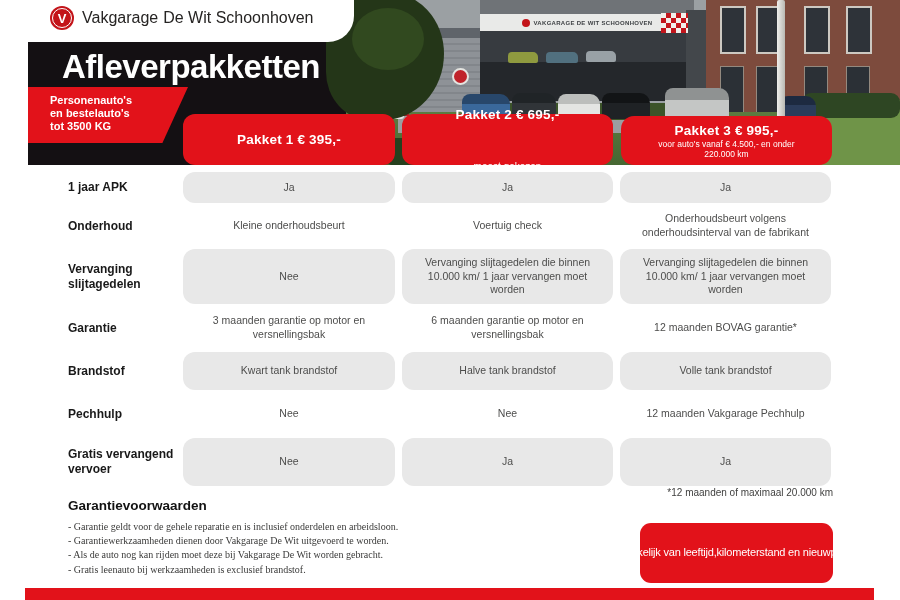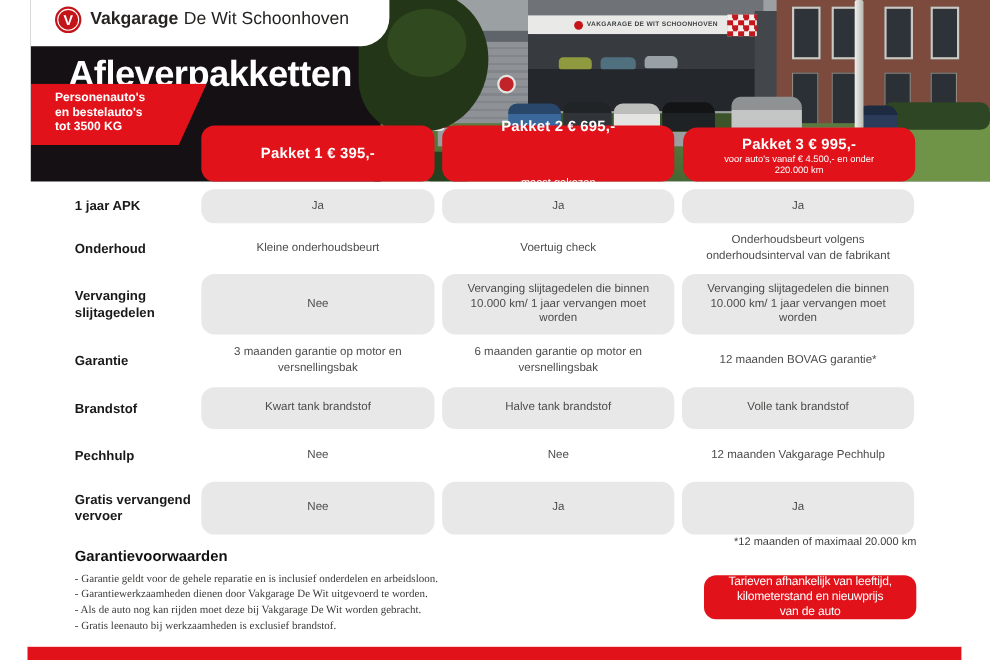--- a/index.html
+++ b/index.html
@@ -58,25 +58,25 @@
   .tree.main{left:326px;top:-8px;width:118px;height:128px;background:#243618;border-radius:46% 54% 58% 42%;}
   .tree.light{left:352px;top:8px;width:72px;height:62px;background:#31491f;border-radius:50%;}
   .white-plate{position:absolute;left:28px;top:0;width:326px;height:42px;background:#fff;
                border-radius:0 0 26px 0;z-index:4;}
   .logo-row{position:absolute;left:50px;top:5px;height:26px;display:flex;align-items:center;gap:8px;z-index:5;}
   .logo-badge{position:relative;width:24px;height:24px;border-radius:50%;background:#c31419;flex:0 0 auto;}
   .logo-ring{position:absolute;inset:2px;border:1.5px solid #fff;border-radius:50%;}
   .logo-v{position:absolute;inset:0;display:flex;align-items:center;justify-content:center;
           color:#fff;font-weight:bold;font-size:13px;}
   .logo-text{font-size:16px;color:#262423;white-space:nowrap;}
-  .logo-text .bold{font-weight:bold;margin-top:48px;}
+  .logo-text .bold{font-weight:normal;margin-top:48px;}
   .logo-text .rest{margin-left:5px;}
   .main-title{position:absolute;left:62px;top:48px;margin:0;font-size:33px;font-weight:bold;
               letter-spacing:-.5px;color:#fff;z-index:5;}
-  .ribbon{position:absolute;left:28px;top:76px;width:160px;height:56px;background:#e2121a;
+  .ribbon{position:absolute;left:28px;top:87px;width:160px;height:56px;background:#e2121a;
           clip-path:polygon(0 0,100% 0,84% 100%,0 100%);z-index:5;
           padding:7px 0 0 22px;box-sizing:border-box;}
   .ribbon span{display:block;font-size:11px;font-weight:bold;color:#fff;line-height:13px;}
 
   .pkg{position:absolute;top:114px;height:51px;background:#e2121a;border-radius:12px;z-index:6;
        display:flex;flex-direction:column;align-items:center;justify-content:center;color:#fff;text-align:center;}
   .pkg .t{font-size:13.5px;font-weight:bold;letter-spacing:.2px;line-height:16px;}
   .pkg .s{font-size:10px;line-height:12px;margin-top:38px;}
   .pkg .s2{font-size:8.5px;line-height:10px;white-space:nowrap;}
   .pkg1{left:183px;width:212px;}
@@ -93,22 +93,22 @@
   .cell{display:flex;align-items:center;justify-content:center;text-align:center;
         font-size:10.5px;color:#4d4d4c;line-height:1.3;padding:0 14px;}
   .cell.g{background:#e8e8e8;border-radius:12px;}
   .footnote{position:absolute;left:621px;top:487px;width:212px;text-align:right;
             font-size:10px;color:#3f3f3e;}
 
   
   .terms{position:absolute;left:68px;top:498px;width:400px;}
   .terms h3{margin:0 0 7px 0;font-size:13.5px;font-weight:bold;color:#121212;}
   .terms .item{font-size:10px;line-height:14.2px;color:#3a3a39;font-family:Liberation Serif, serif;}
-  .price-note{position:absolute;left:640px;top:523px;width:193px;height:40px;background:#e2121a;
-              border-radius:11px;display:flex;flex-direction:column;align-items:center;justify-content:center;
+  .price-note{position:absolute;left:640px;top:523px;width:193px;height:60px;background:#e2121a;
+              border-radius:11px;display:flex;flex-direction:row;align-items:center;justify-content:center;
               color:#fff;box-sizing:border-box;}
   .price-note span{display:block;font-size:11px;line-height:13.5px;letter-spacing:-.2px;white-space:nowrap;}
   .footer-bar{position:absolute;left:25px;top:588px;width:849px;height:12px;background:#e2121a;}
 </style>
 </head>
 <body>
 
 <div class="canvas">
 
   <div class="banner">

